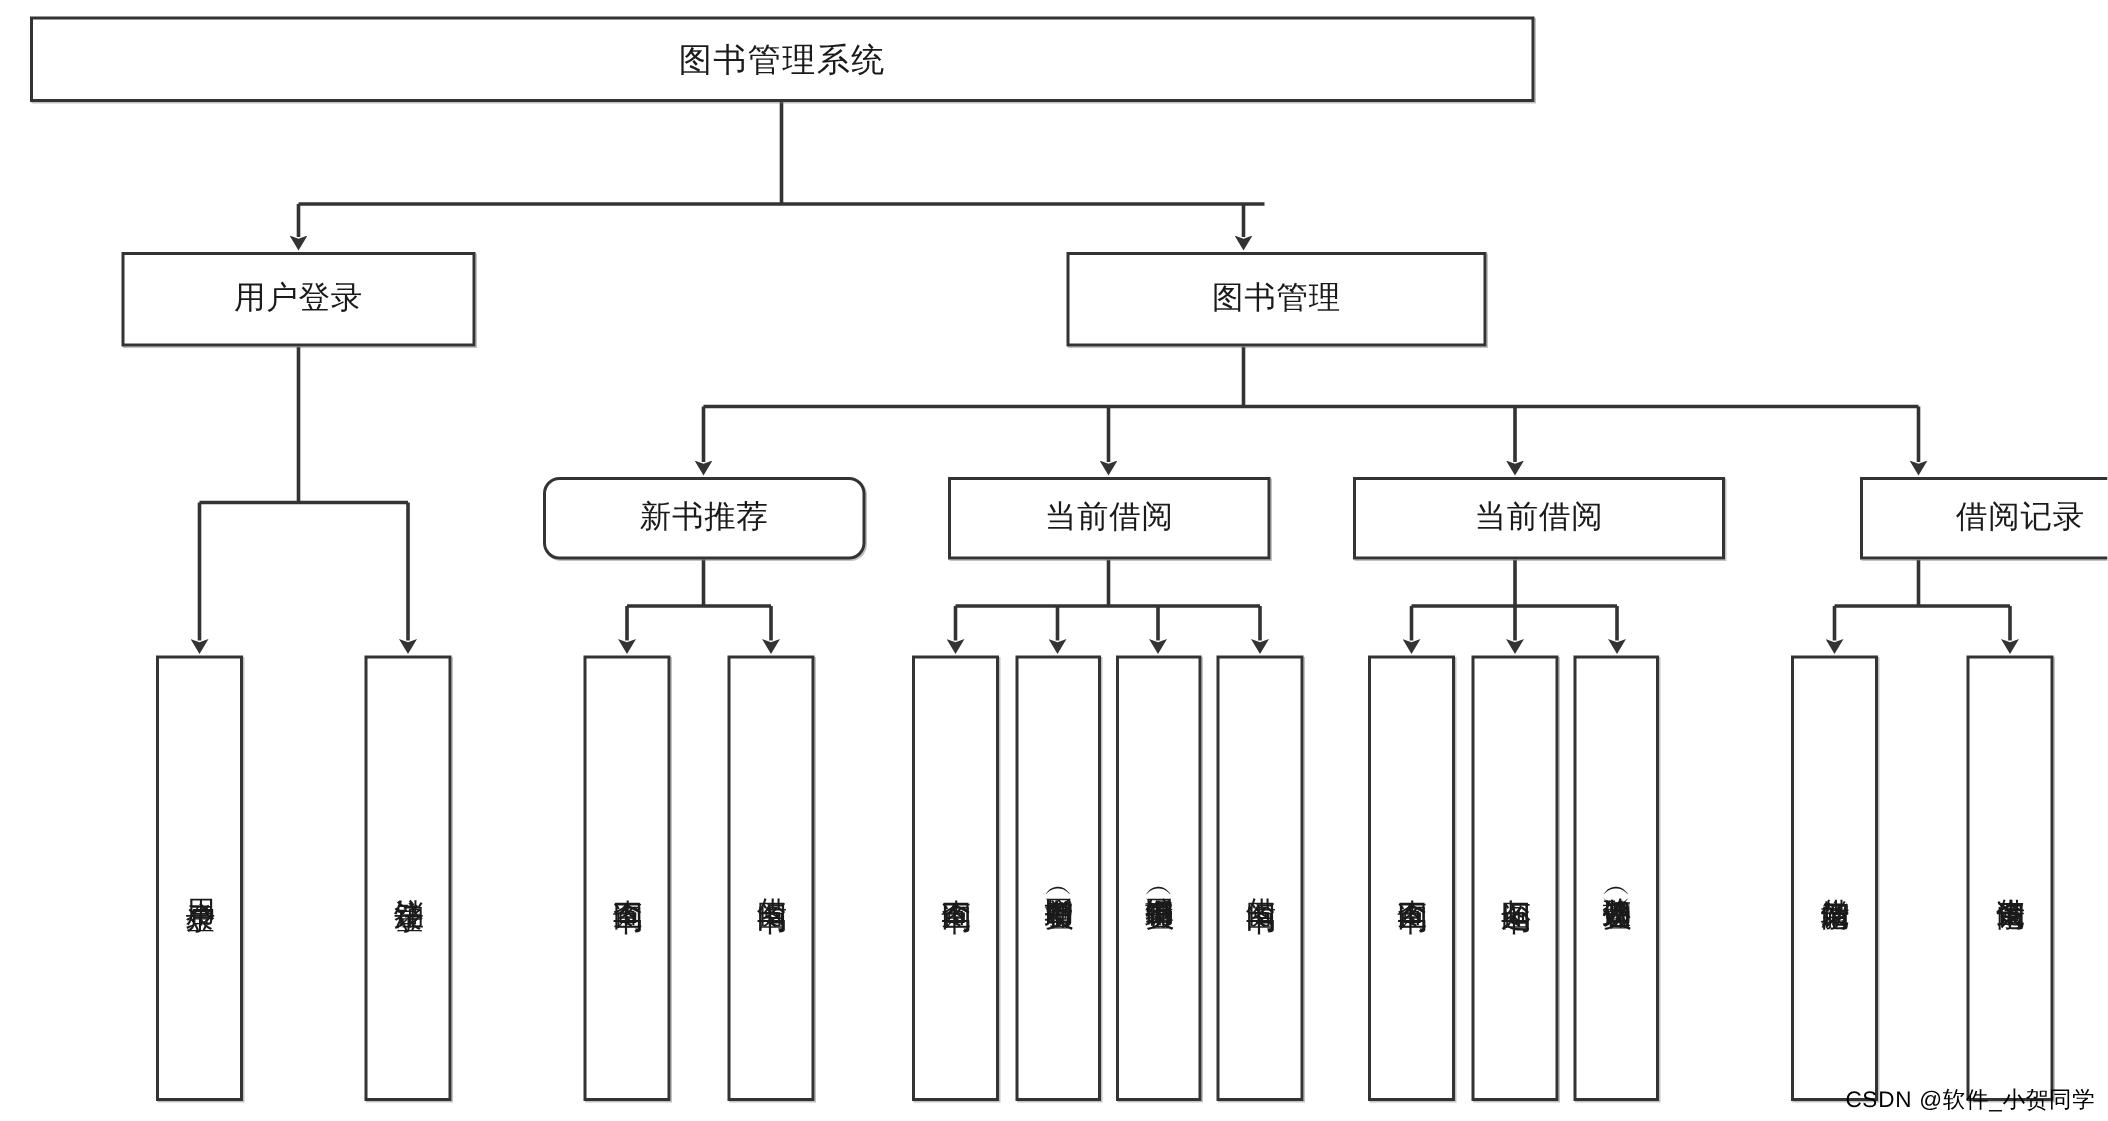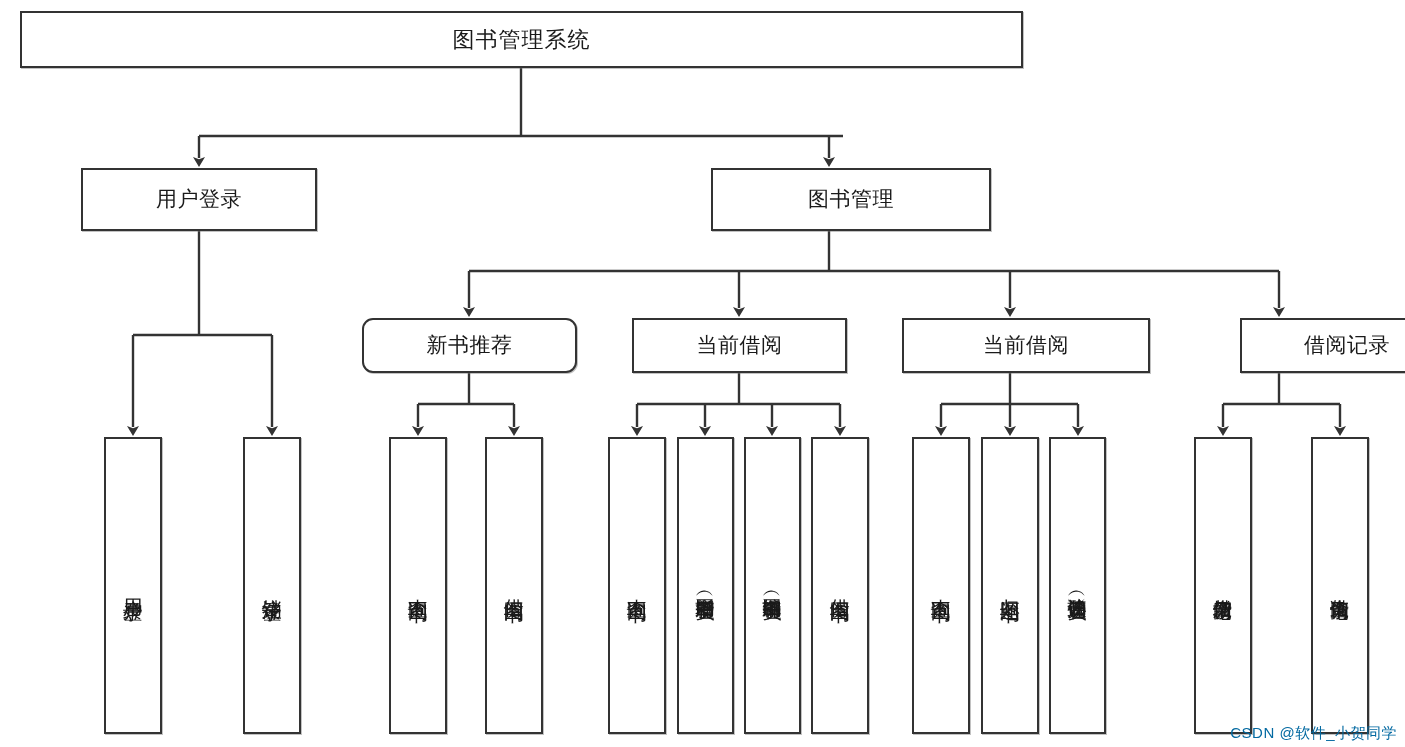--- a/index.html
+++ b/index.html
@@ -66,21 +66,21 @@
   }
   .node.vertical.tight .node-label {
     font-size: 19px;
     letter-spacing: 0.5px;
   }
   #watermark {
     position: absolute;
     right: 8px;
     bottom: 4px;
     font-size: 15px;
-    color: #0369a1;
+    color: #000000;
     letter-spacing: 0.5px;
     white-space: nowrap;
     user-select: none;
   }
 </style>
 </head>
 <body>
 
 <div id="diagram-root">
 

